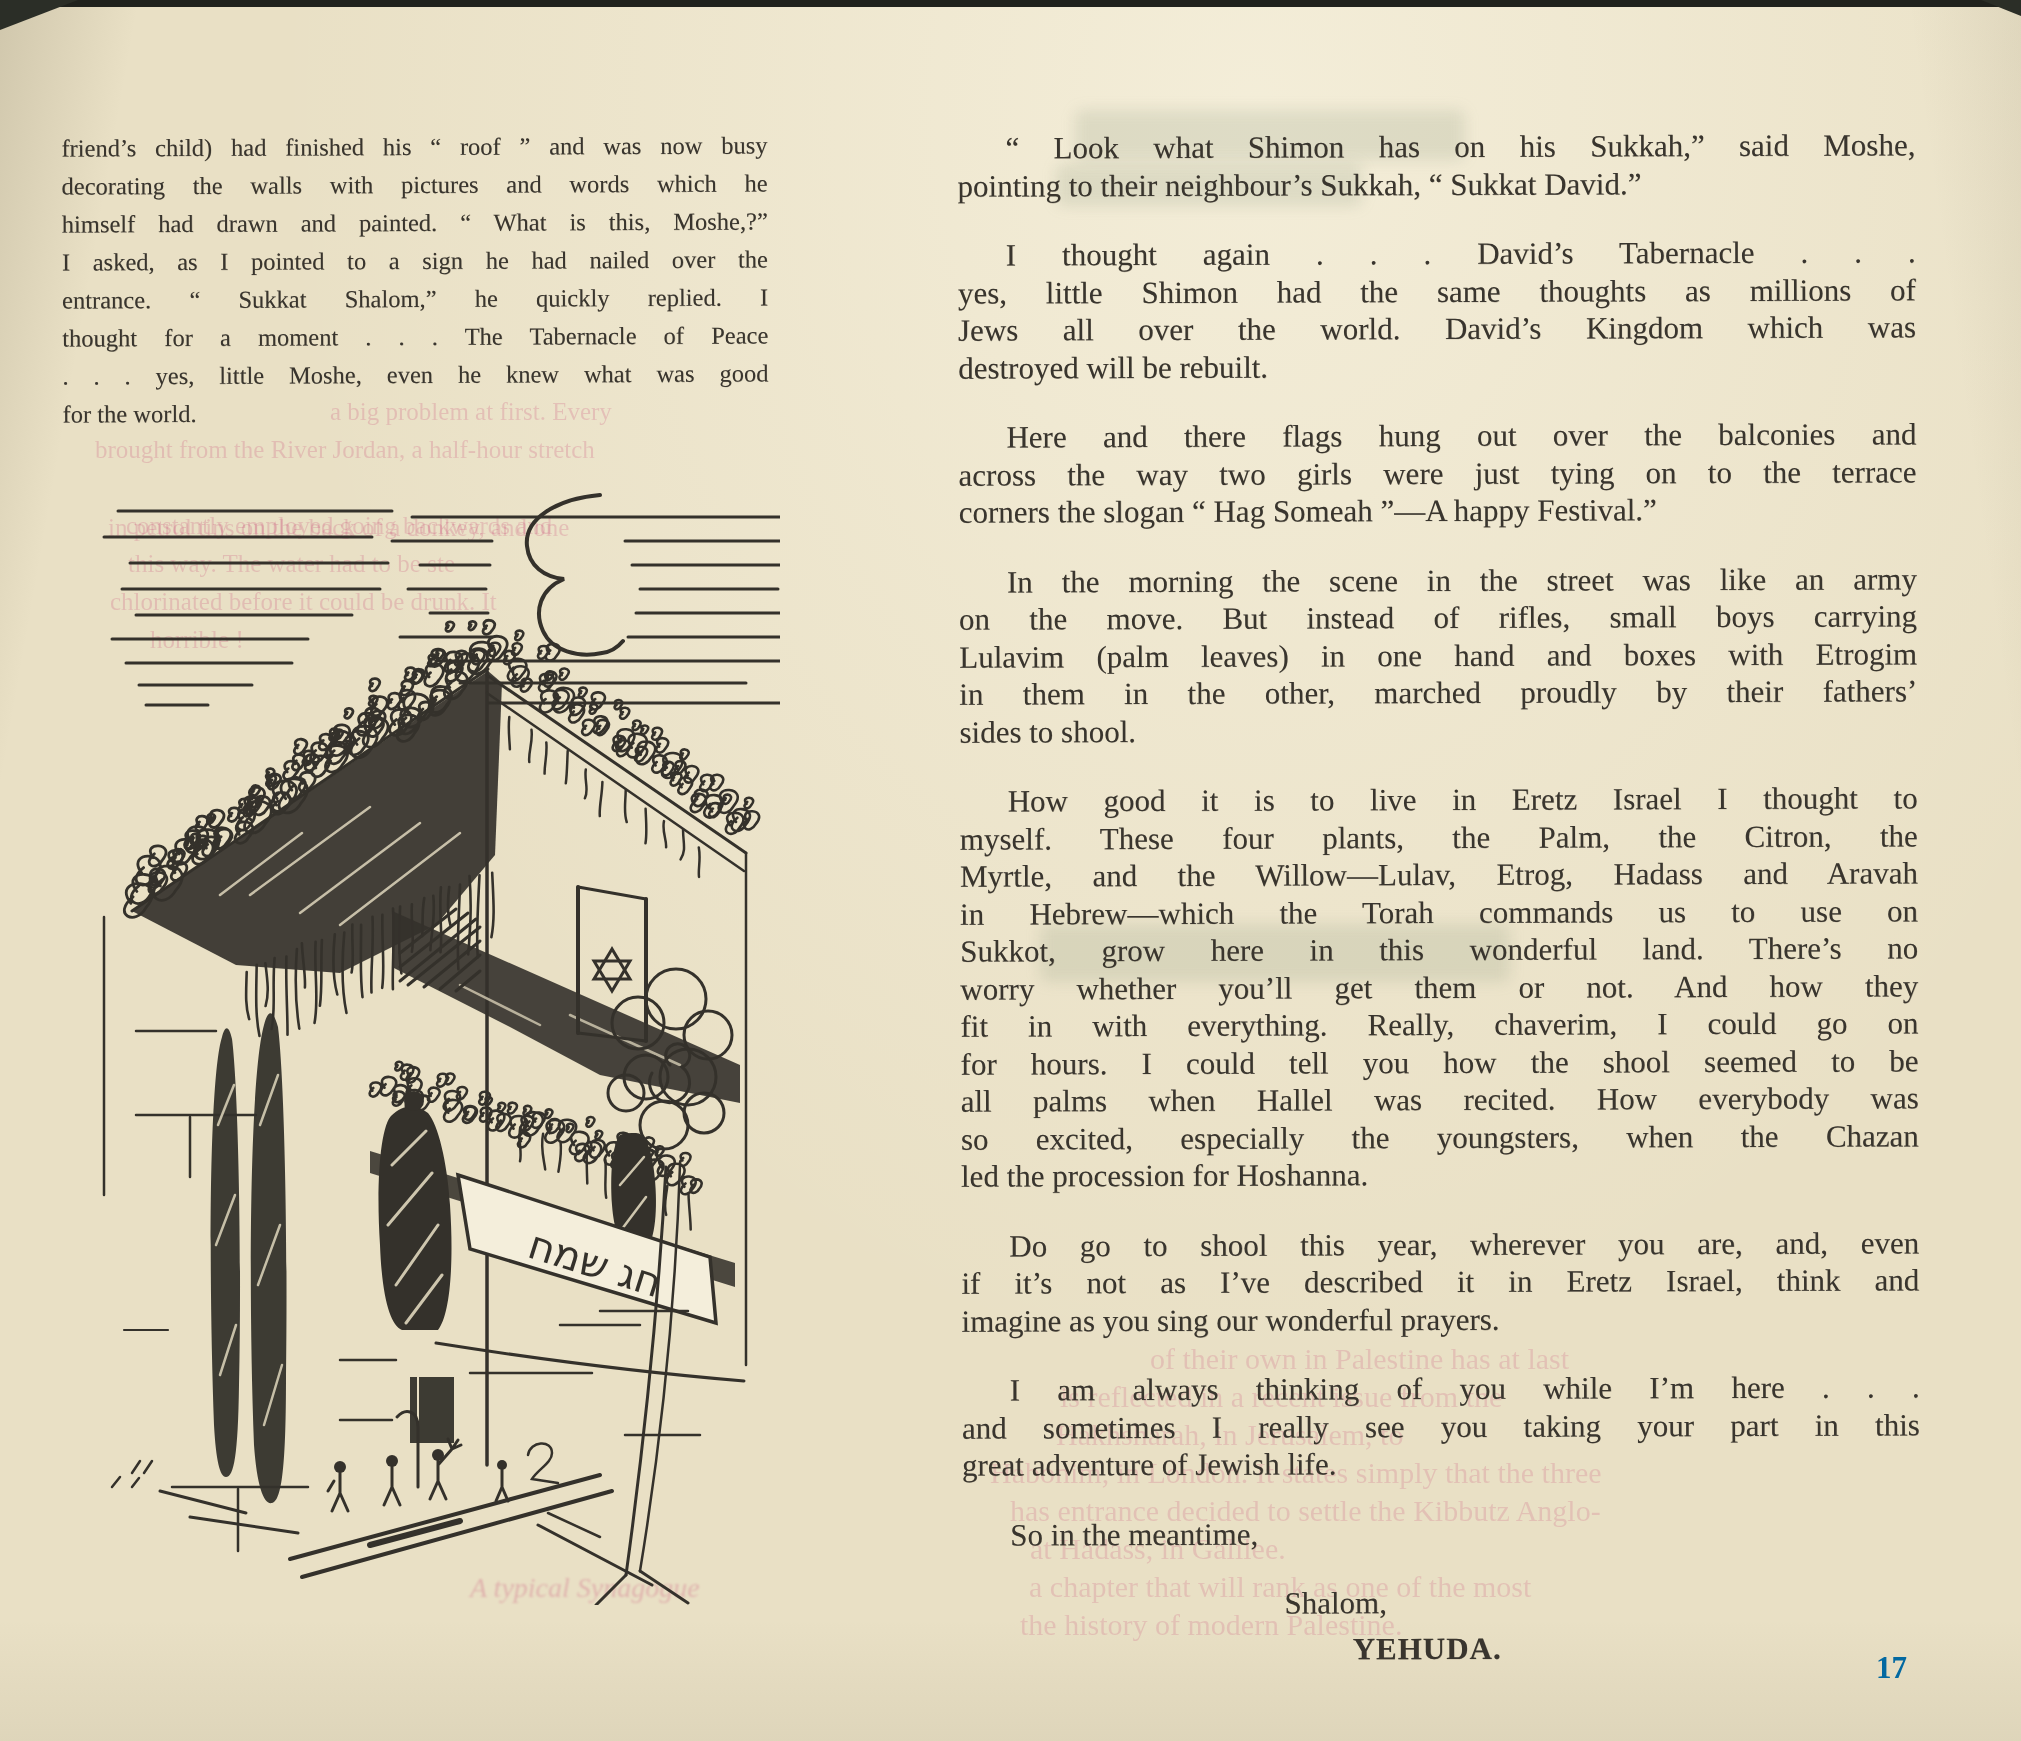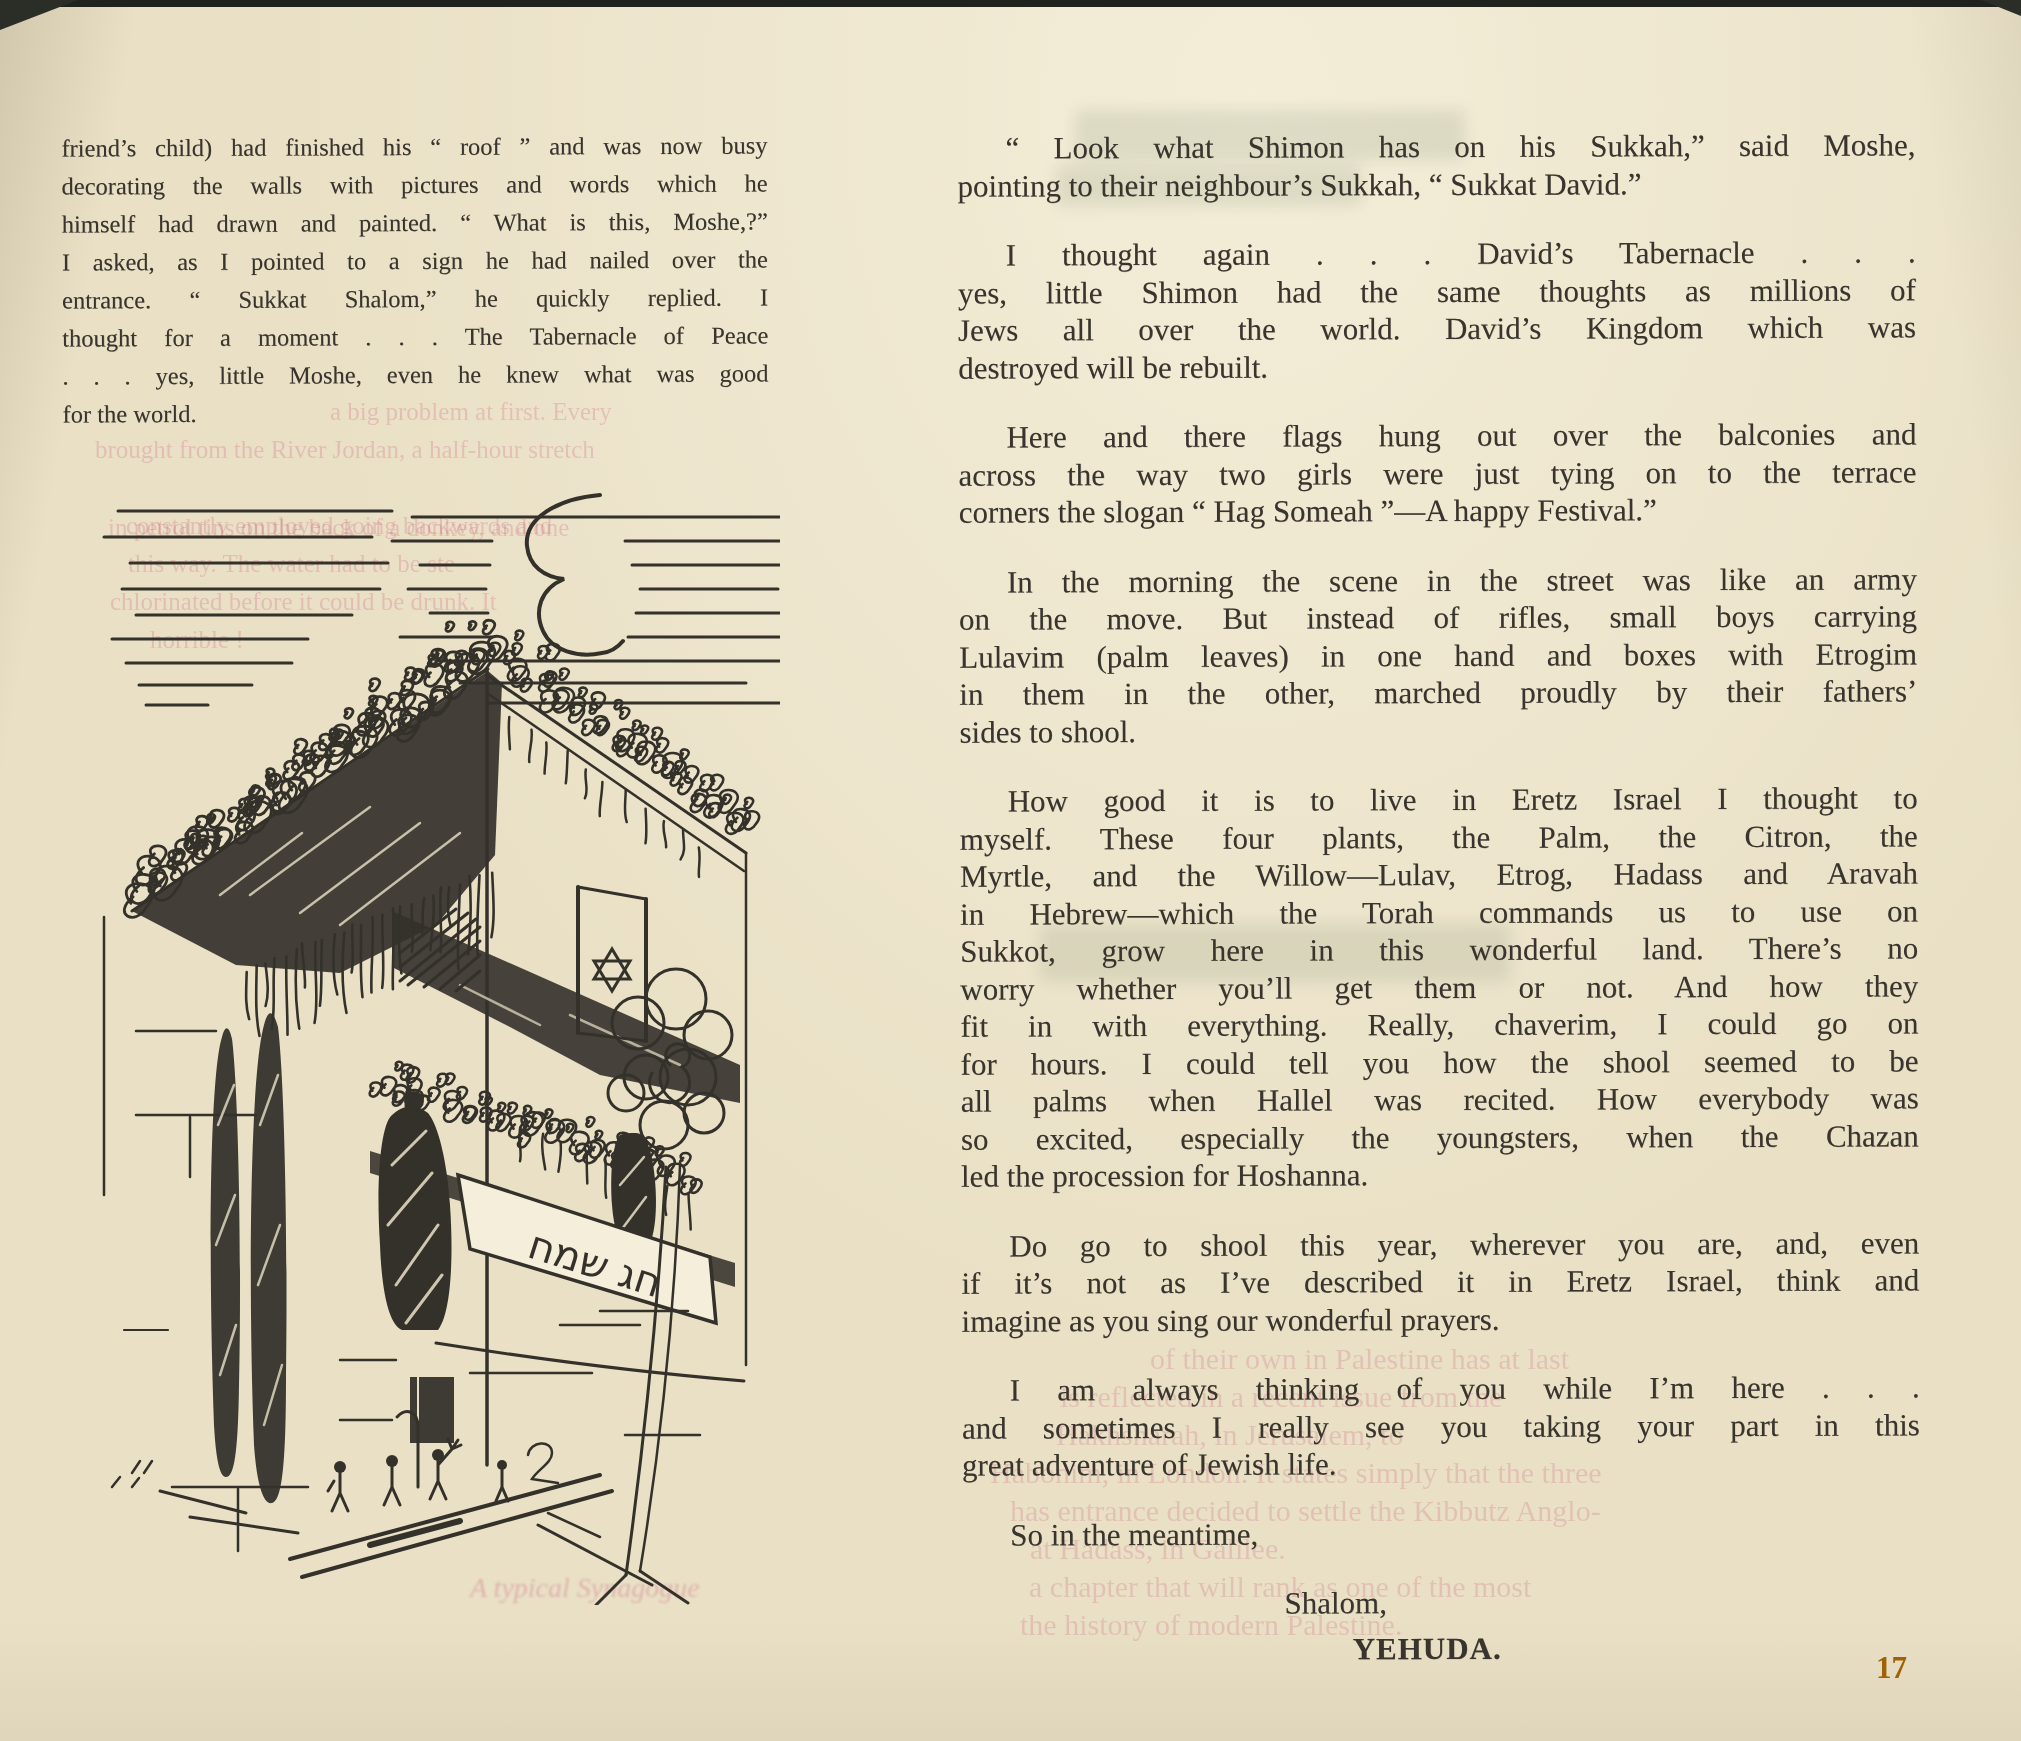--- a/index.html
+++ b/index.html
@@ -23,21 +23,21 @@
   
   .col{position:absolute;color:#39352e;text-shadow:0.3px 0.3px 0.6px rgba(56,48,36,0.35);}
   #left-col{left:62px;top:128px;width:706px;font-size:24.5px;line-height:38px;transform:rotate(-0.25deg);}
   #right-col{left:960px;top:128px;width:958px;font-size:31px;line-height:37.5px;transform:rotate(-0.2deg);}
   .line{white-space:nowrap;text-align:justify;text-align-last:justify;}
   .line.last{text-align-last:left;}
   .line.indent{padding-left:48px;}
   .para{margin:0 0 32px 0;}
   #signoff{margin:0 0 0 322px;white-space:nowrap;}
   #signature{margin:8px 0 0 390px;white-space:nowrap;font-weight:700;font-size:31px;letter-spacing:1px;}
-  #page-number{position:absolute;left:1876px;top:1650px;font-size:31px;font-weight:700;color:#a16207;}
+  #page-number{position:absolute;left:1876px;top:1650px;font-size:31px;font-weight:700;color:#0369a1;}
 
   
   .ghost{position:absolute;color:#be185d;white-space:nowrap;pointer-events:none;
          filter:blur(0.7px);font-family:"Liberation Serif", serif;}
   .ghost.gl{font-size:25px;opacity:0.17;}
   .ghost.gr{font-size:30px;opacity:0.15;}
   .ghost.gc{font-size:28px;opacity:0.22;font-style:italic;filter:blur(0.9px);}
   .ghost-bar{position:absolute;background:rgba(125,142,118,0.18);filter:blur(7px);border-radius:8px;pointer-events:none;}
   #ghost-bar-1{left:1075px;top:110px;width:390px;height:50px;}
   #ghost-bar-2{left:1056px;top:164px;width:306px;height:42px;}

